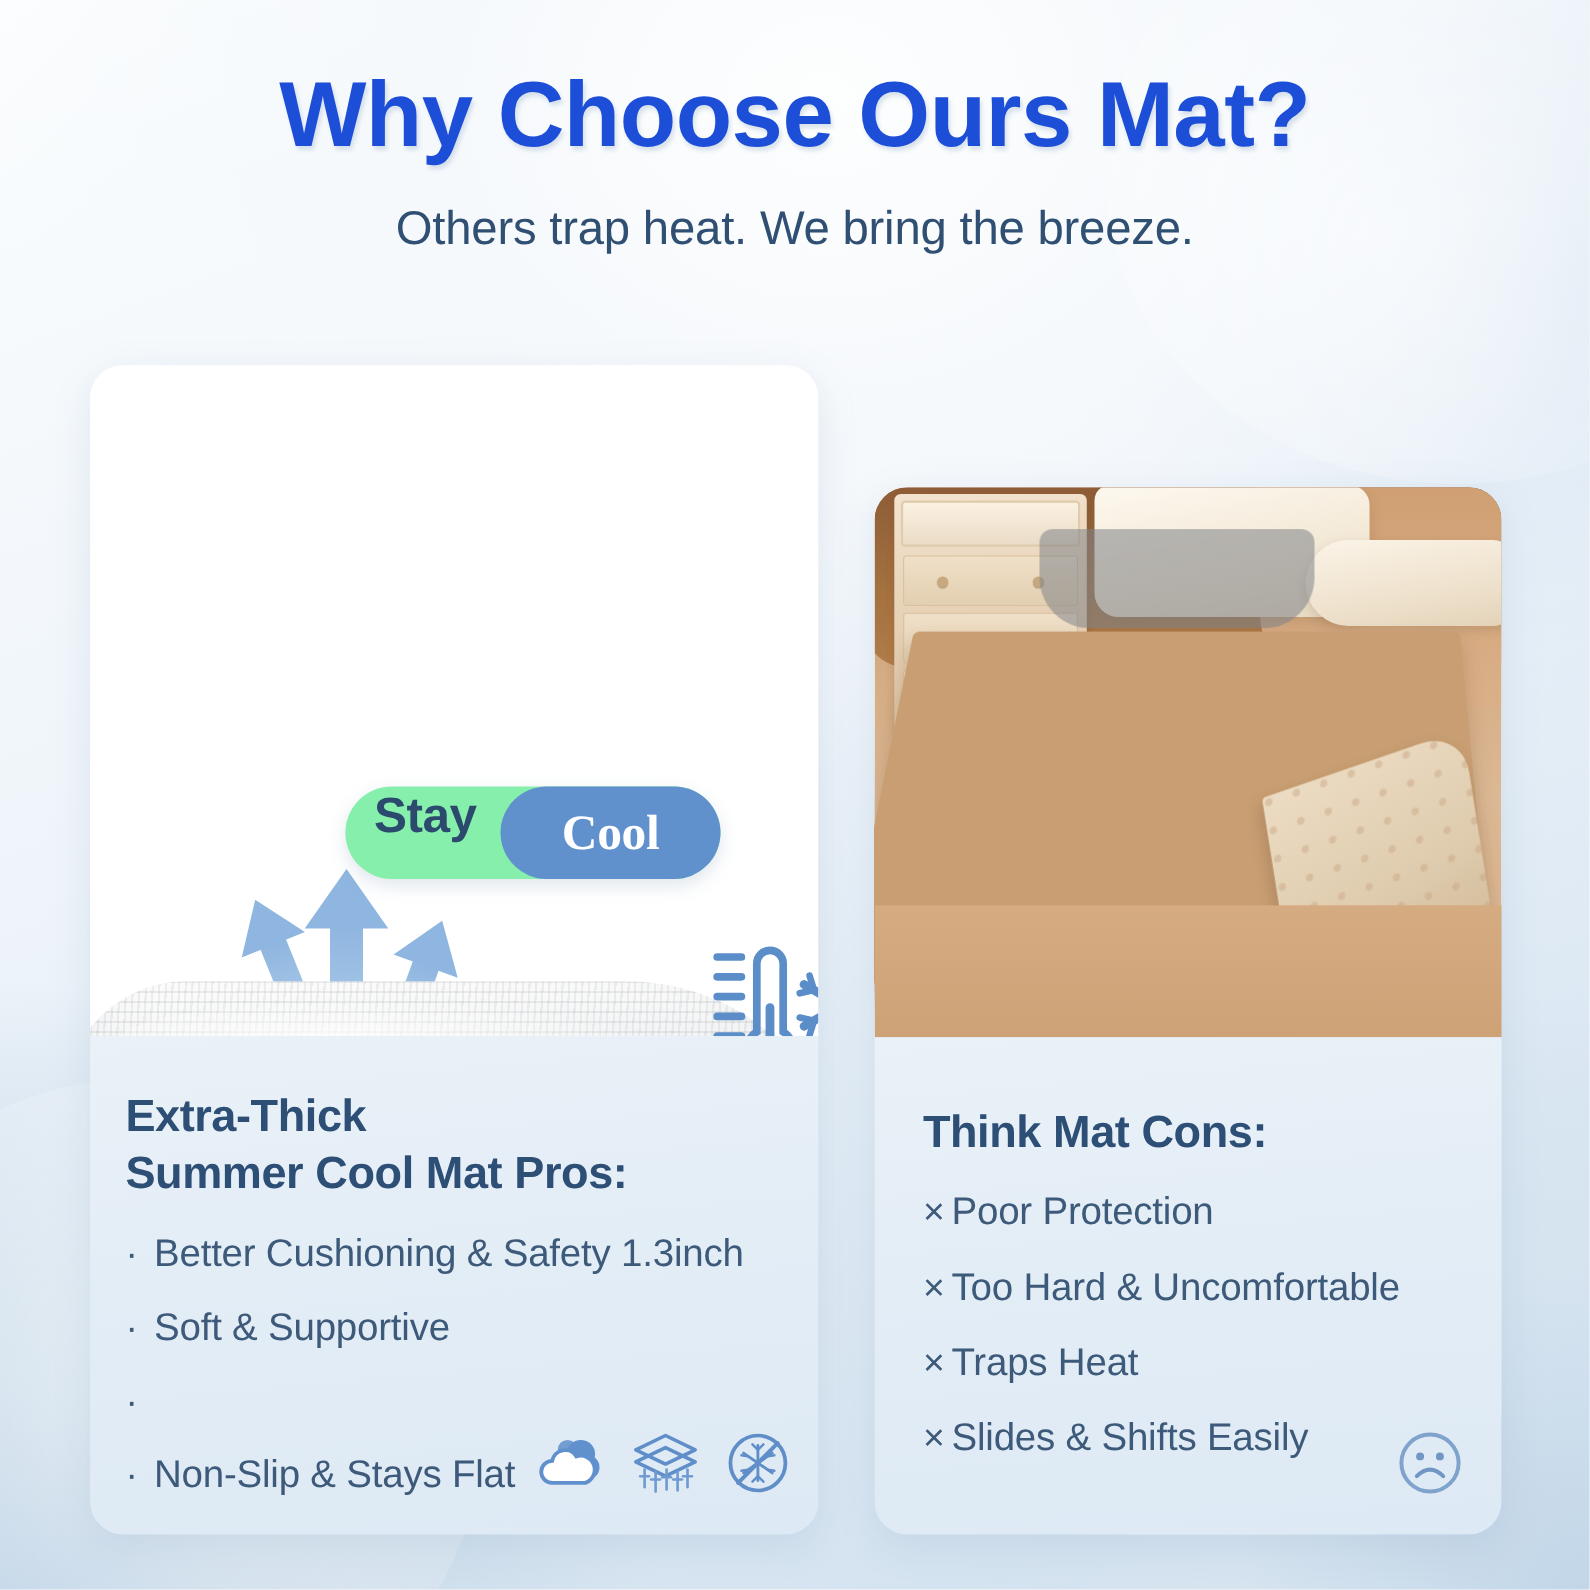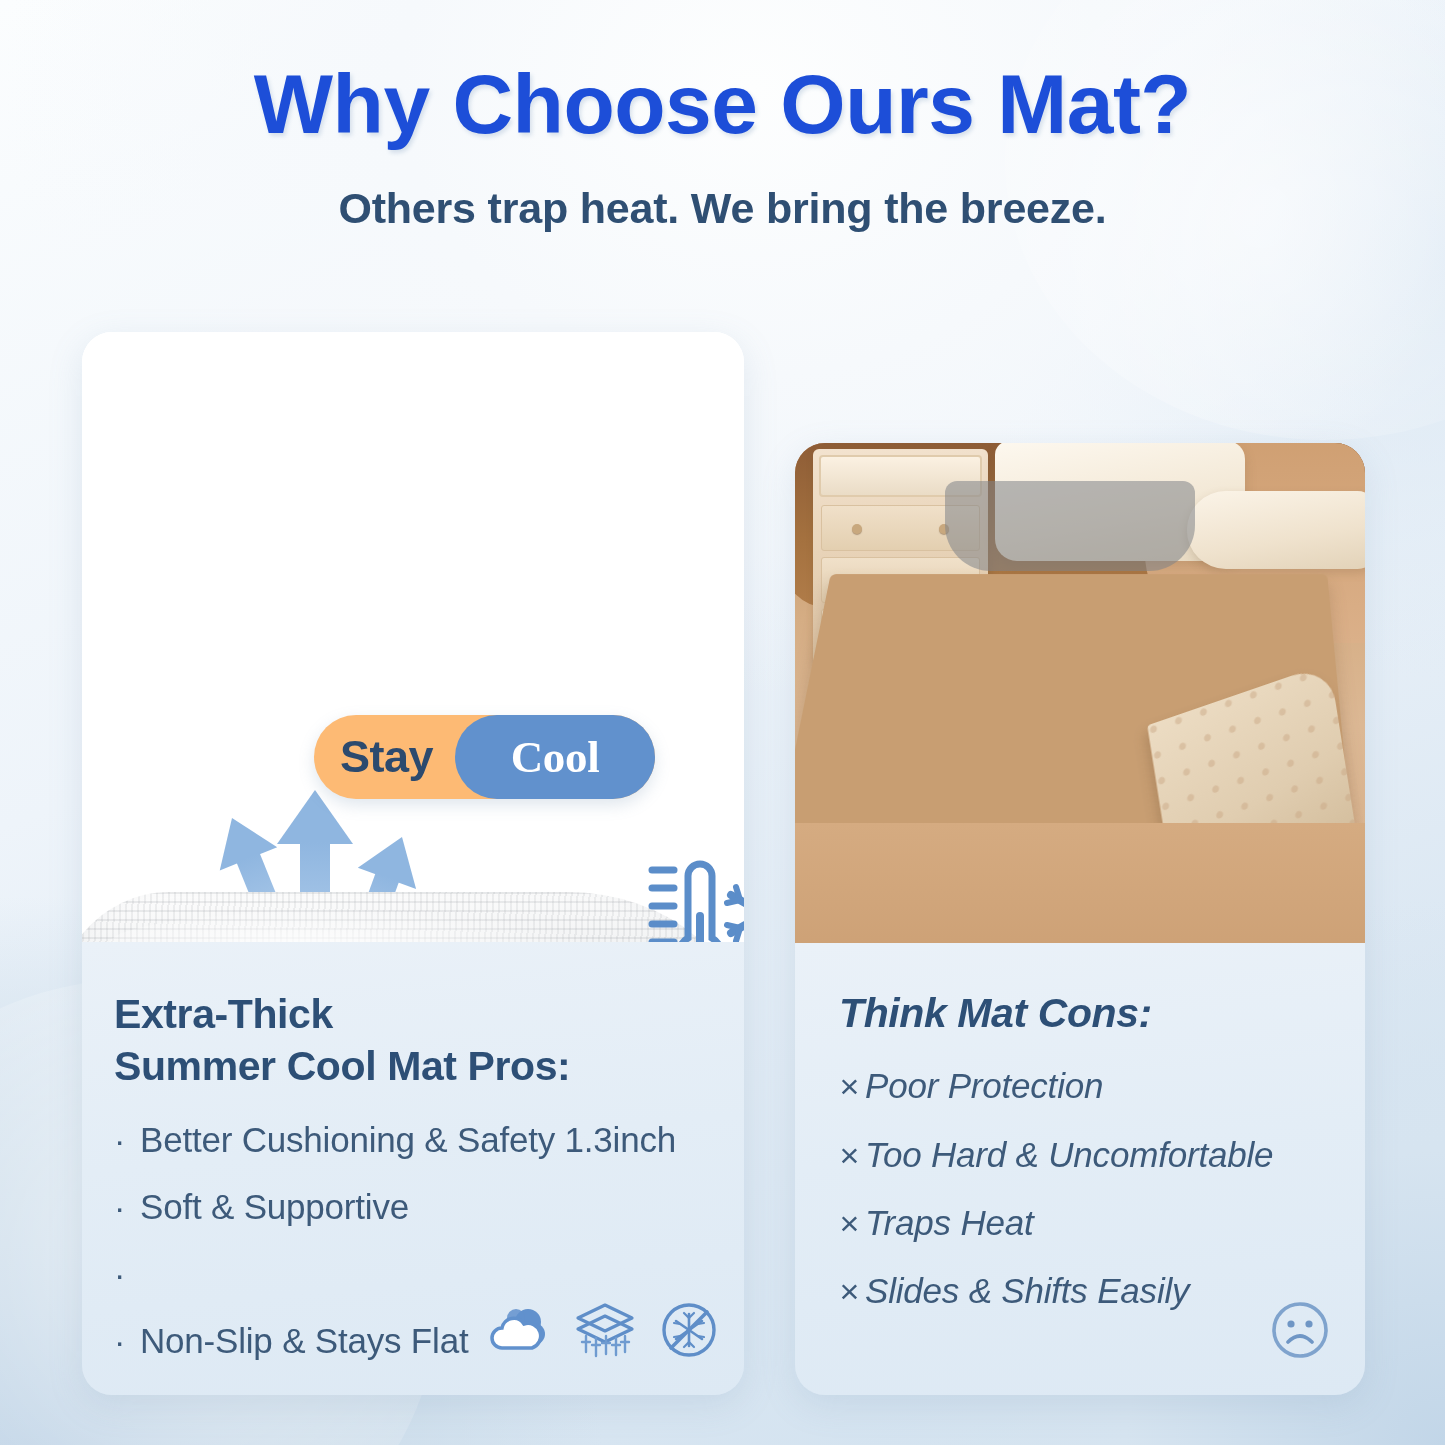--- a/index.html
+++ b/index.html
@@ -49,21 +49,21 @@
     font-size: 84px;
     font-weight: 800;
     letter-spacing: -0.5px;
     color: #1d4ed8;
     line-height: 1.0;
     text-shadow: 2px 3px 4px rgba(80,120,165,0.20);
   }
   .subtitle {
     margin-top: 38px;
     font-size: 43px;
-    font-weight: 700;
+    font-weight: 400;
     color: #2f4f73;
     letter-spacing: -0.2px;
   }
 
   
   .card {
     position: absolute;
     border-radius: 30px;
     overflow: hidden;
     box-shadow: 0 10px 34px rgba(120,150,180,0.17);
@@ -138,22 +138,21 @@
   
   .thermo-group { position: absolute; left: 562px; top: 524px; }
   .cool-icon { display: block; }
 
   
   .stay-cool {
     position: absolute;
     left: 232px; top: 383px;
     height: 84px;
     display: flex;
-    align-items: center;
-    background: #fdba74;
+    background: #86efac;
     border-radius: 46px;
     padding: 0 0 0 26px;
     box-shadow: 0 6px 16px rgba(110,140,175,0.22);
     z-index: 4;
   }
   .stay-text {
     font-size: 45px;
     font-weight: 800;
     color: #2c4a6e;
     letter-spacing: -0.5px;
@@ -280,21 +279,21 @@
     font-size: 52px;
     font-weight: 800;
     color: #ffffff;
     letter-spacing: -0.5px;
     z-index: 3;
     text-shadow: 0 2px 6px rgba(70,55,40,0.35);
   }
 
   
   .body-inner { padding: 46px 34px 0 32px; }
-  .card-right .body-inner { padding: 44px 28px 0 44px; font-style: italic; }
+  .card-right .body-inner { padding: 60px 28px 0 44px; }
 
   .body-title {
     font-size: 41px;
     font-weight: 800;
     color: #2d4f76;
     line-height: 1.28;
     letter-spacing: -0.4px;
   }
   .feature-list { list-style: none; margin-top: 26px; }
   .feature-list li {

